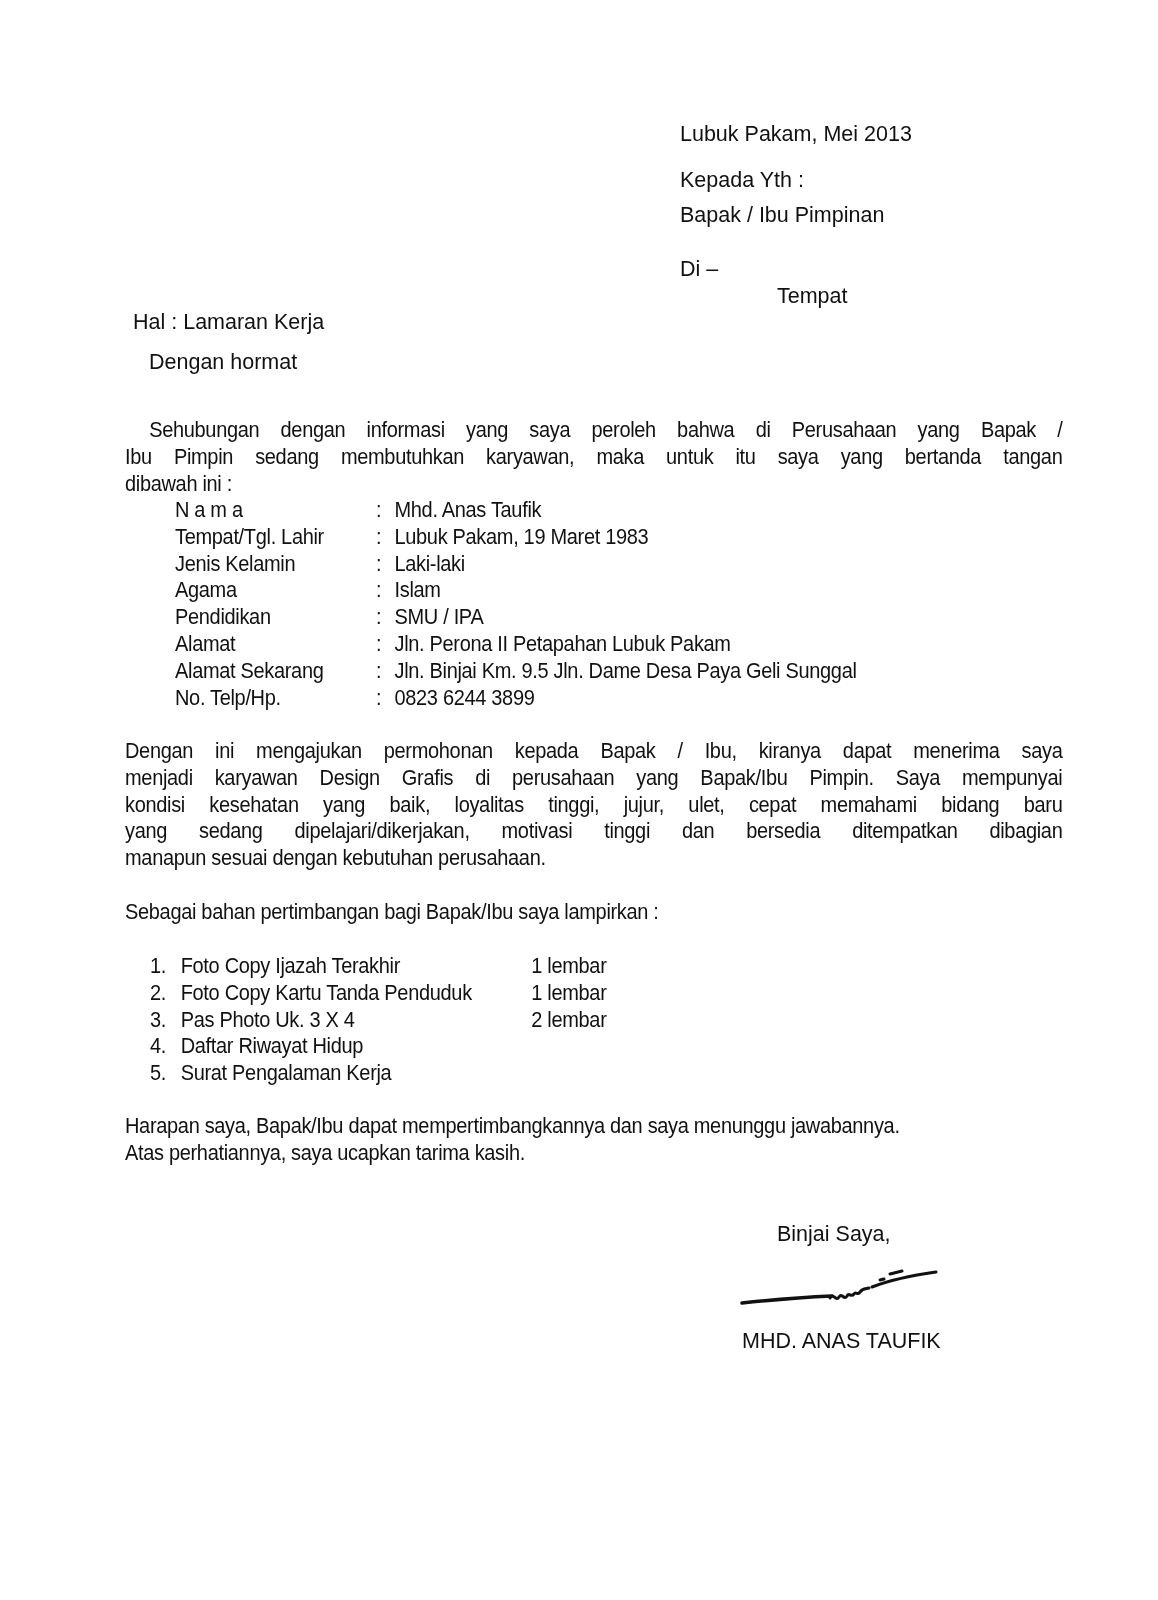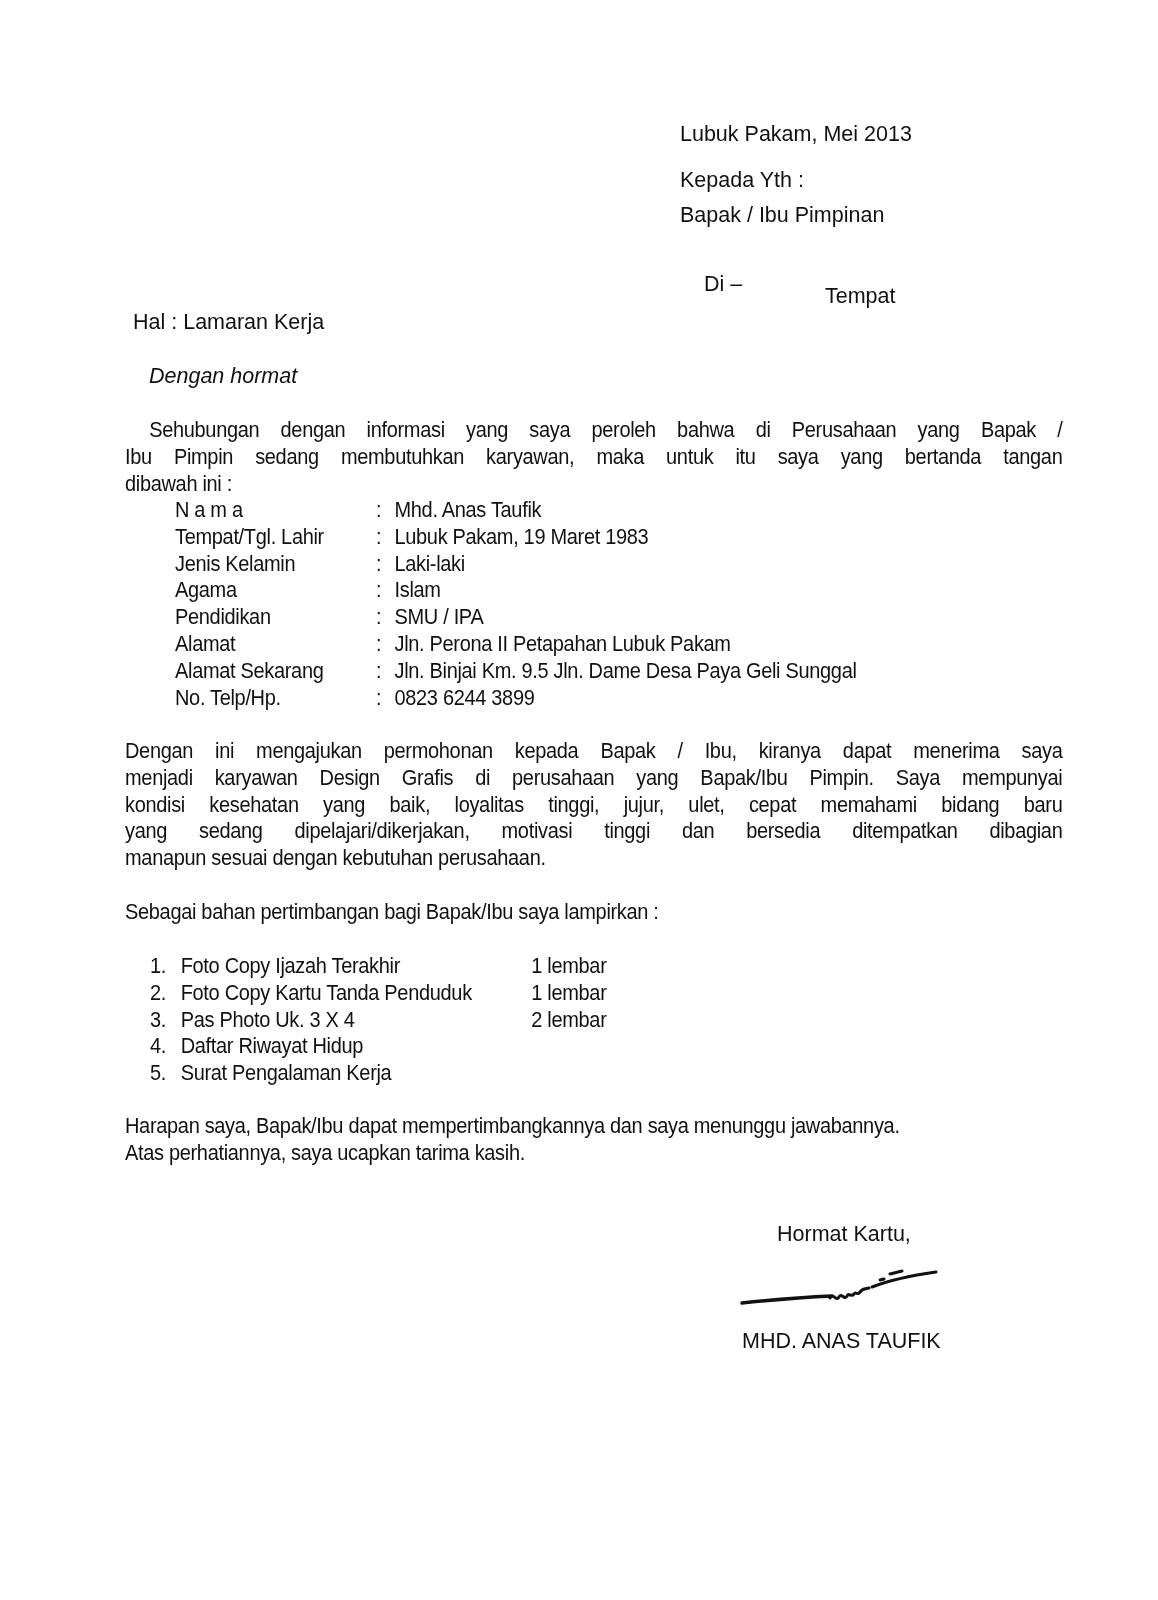--- a/index.html
+++ b/index.html
@@ -24,26 +24,26 @@
   .att-row .txt { position: absolute; left: 33px; white-space: nowrap; }
   .att-row .qty { position: absolute; left: 410px; white-space: nowrap; }
   .sig { position: absolute; left: 740px; top: 1262px; width: 200px; height: 50px; }
 </style>
 </head>
 <body>
 
 <div class="abs" style="left:680px; top:121px;text-align:center;">Lubuk Pakam,    Mei  2013</div>
 <div class="abs" style="left:680px; top:167px;">Kepada Yth :</div>
 <div class="abs" style="left:680px; top:202px;">Bapak / Ibu Pimpinan</div>
-<div class="abs" style="left:680px; top:271px;margin-left:24px;">Di –</div>
-<div class="abs" style="left:777px; top:283px;margin-left:48px;">Tempat</div>
+<div class="abs" style="left:680px; top:256px;">Di –</div>
+<div class="abs" style="left:777px; top:283px;">Tempat</div>
 
 <div class="abs" style="left:133px; top:309px;">Hal  : Lamaran Kerja</div>
 
-<div class="abs" style="left:149px; top:363px;font-style:italic;">Dengan hormat</div>
+<div class="abs" style="left:149px; top:349px;">Dengan hormat</div>
 
 <div class="block narrow just-lines" style="left:125px; top:417px; width:1008px;">
   <div style="padding-left:26px;">Sehubungan dengan informasi yang saya peroleh bahwa di Perusahaan yang Bapak /</div>
   <div>Ibu Pimpin sedang membutuhkan karyawan, maka untuk itu saya yang bertanda tangan</div>
   <div class="last">dibawah ini :</div>
 </div>
 
 <div class="bio narrow">
   <div class="bio-row">
     <span class="lbl">N a m a</span>
@@ -123,21 +123,21 @@
     <span class="txt">Surat Pengalaman Kerja</span>
     <span class="qty"></span>
   </div>
 </div>
 
 <div class="block narrow" style="left:125px; top:1113px; width:1008px;">
   <div>Harapan saya, Bapak/Ibu dapat mempertimbangkannya dan saya menunggu jawabannya.</div>
   <div>Atas perhatiannya, saya ucapkan tarima kasih.</div>
 </div>
 
-<div class="abs" style="left:777px; top:1221px;">Hormat Kartu,</div>
+<div class="abs" style="left:777px; top:1221px;">Binjai Saya,</div>
 
 <svg class="sig" viewBox="0 0 200 50">
   <path d="M2 41 C40 37, 70 35, 92 34" stroke="#111" stroke-width="3.5" fill="none" stroke-linecap="round"></path>
   <path d="M90 36 c3 -6 6 4 9 -1 c3 -5 5 4 8 -1 c2 -4 4 2 7 -2 c2 -3 4 2 6 -2 c3 -4 6 -3 9 -4" stroke="#111" stroke-width="3" fill="none" stroke-linecap="round"></path>
   <path d="M132 25 C150 18, 175 13, 196 10" stroke="#111" stroke-width="3" fill="none" stroke-linecap="round"></path>
   <path d="M150 12 l12 -3" stroke="#111" stroke-width="3" fill="none" stroke-linecap="round"></path>
   <path d="M140 18 l4 -1" stroke="#111" stroke-width="3" fill="none" stroke-linecap="round"></path>
 </svg>
 
 <div class="abs" style="left:742px; top:1328px;">MHD. ANAS TAUFIK</div>

